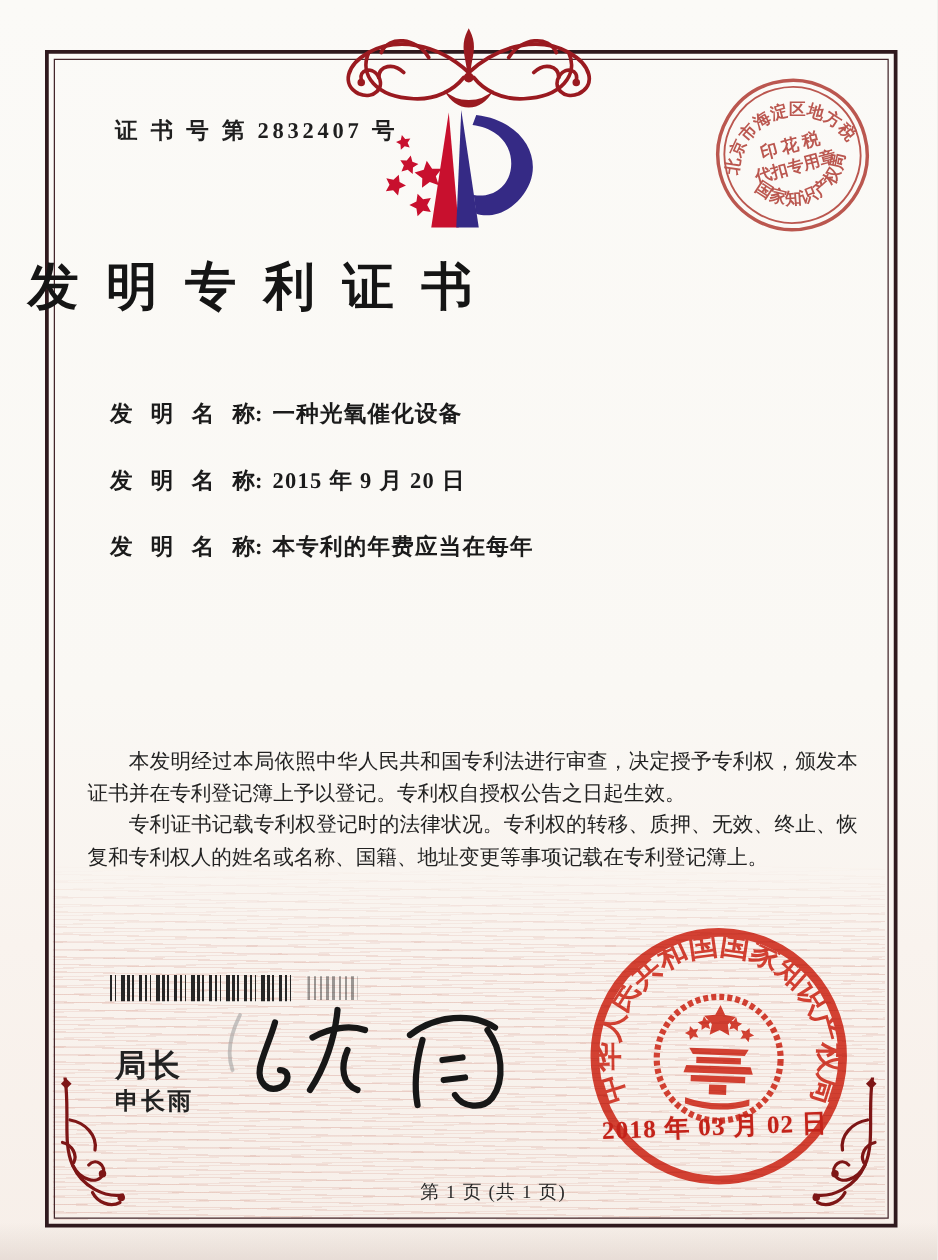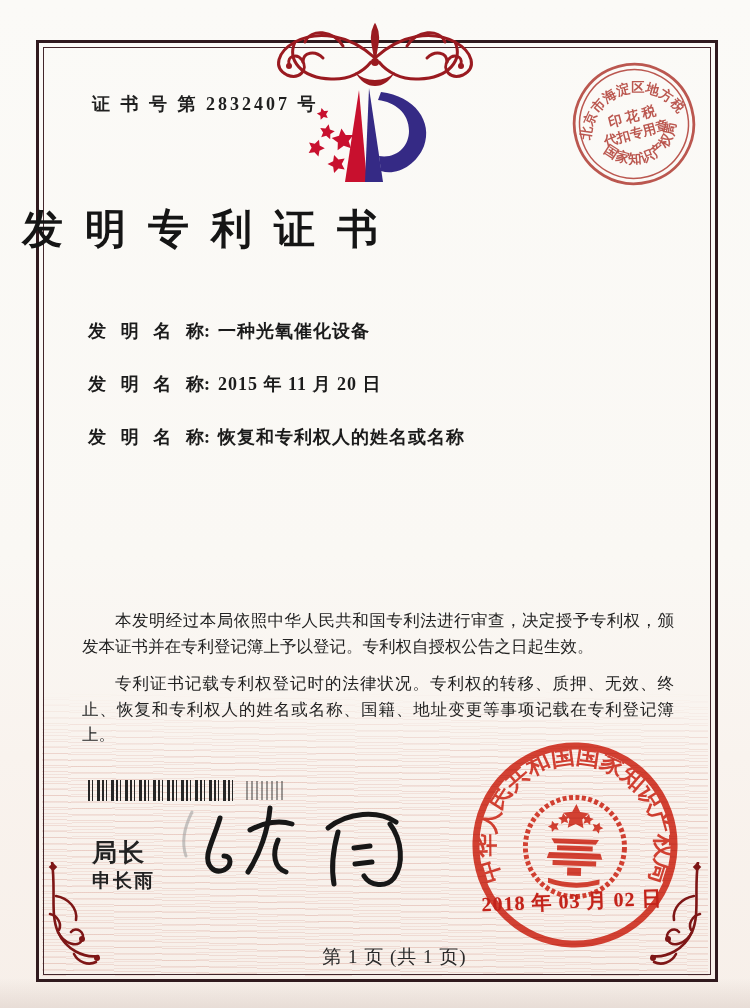--- a/index.html
+++ b/index.html
@@ -26,38 +26,38 @@
   .title{position:absolute;left:0;right:0;top:202px;text-align:left;font-size:41px;
       font-weight:bold;color:#151515;letter-spacing:22px;text-indent:22px;z-index:4;
       font-family:"DejaVu Serif","Liberation Serif",serif;}
   .fields{position:absolute;left:88px;top:300px;right:70px;z-index:4;}
   .field-row{height:53px;font-size:18px;color:#1b1b1b;font-weight:bold;white-space:nowrap;}
   .f-label{display:inline-block;width:116px;text-align:justify;text-align-last:justify;margin-top:19px;}
   .f-colon{display:inline-block;margin:0 8px 0 0;}
   .f-value{letter-spacing:1px;}
   .paras{position:absolute;left:70px;width:616px;top:596px;z-index:4;font-size:16.5px;
       line-height:25.5px;color:#222;}
-  .paras p{margin:12px;text-indent:2em;text-align:justify;}
+  .paras p{margin:0;text-indent:2em;text-align:justify;}
   .barcode{position:absolute;left:88px;top:780px;width:146px;height:21px;z-index:4;
       background:repeating-linear-gradient(90deg,#262626 0 2px,transparent 2px 4px,
       #262626 4px 5px,transparent 5px 9px,#262626 9px 12px,transparent 12px 14px);}
   .barcode-faint{position:absolute;left:246px;top:781px;width:40px;height:19px;z-index:4;opacity:.45;
       background:repeating-linear-gradient(90deg,#262626 0 2px,transparent 2px 5px,
       #262626 5px 7px,transparent 7px 10px);}
   .director-title{position:absolute;left:92px;top:836px;font-size:25px;font-weight:bold;
       color:#222;z-index:4;font-family:"Liberation Sans",sans-serif;letter-spacing:2px;}
   .director-name{position:absolute;left:92px;top:868px;font-size:19px;font-weight:bold;
       color:#222;z-index:4;font-family:"Liberation Sans",sans-serif;letter-spacing:2px;}
   .signature{position:absolute;left:152px;top:796px;width:260px;height:104px;z-index:5;}
   .seal{position:absolute;left:466px;top:736px;width:218px;height:218px;z-index:5;
       opacity:.9;mix-blend-mode:multiply;transform:rotate(2deg);}
   .seal-date{position:absolute;left:452px;top:888px;width:240px;text-align:center;z-index:6;
       color:#c3231a;font-size:20px;font-weight:bold;letter-spacing:1px;transform:rotate(-2deg);
       text-shadow:0 0 1px rgba(195,35,26,.4);}
-  .footer{position:absolute;left:0;right:0;top:944px;text-align:center;font-size:19px;
+  .footer{position:absolute;left:0;right:0;top:944px;text-align:center;font-size:15px;
       color:#2a2a2a;z-index:4;letter-spacing:1px;padding-left:39px;}
   .bottom-edge{position:absolute;left:0;right:0;bottom:0;height:30px;z-index:0;
       background:linear-gradient(180deg,rgba(0,0,0,0) 0,rgba(120,90,80,.12) 100%);}
 </style>
 </head>
 <body>
 
 <div class="page">
 
   <div class="guilloche"></div>
@@ -158,24 +158,24 @@
     </g>
   </svg>
 
   <div class="title">发明专利证书</div>
 
   <div class="fields">
     <div class="field-row">
       <span class="f-label">发明名称</span><span class="f-colon">:</span><span class="f-value">一种光氧催化设备</span>
     </div>
     <div class="field-row">
-      <span class="f-label">发明名称</span><span class="f-colon">:</span><span class="f-value">2015 年 11 月 20 日</span>
+      <span class="f-label">发明名称</span><span class="f-colon">:</span><span class="f-value">2015 年 9 月 20 日</span>
     </div>
     <div class="field-row">
-      <span class="f-label">发明名称</span><span class="f-colon">:</span><span class="f-value">恢复和专利权人的姓名或名称</span>
+      <span class="f-label">发明名称</span><span class="f-colon">:</span><span class="f-value">本专利的年费应当在每年</span>
     </div>
   </div>
 
   <div class="paras">
     <p>本发明经过本局依照中华人民共和国专利法进行审查，决定授予专利权，颁发本证书并在专利登记簿上予以登记。专利权自授权公告之日起生效。</p>
     <p>专利证书记载专利权登记时的法律状况。专利权的转移、质押、无效、终止、恢复和专利权人的姓名或名称、国籍、地址变更等事项记载在专利登记簿上。</p>
   </div>
 
   <div class="barcode"></div>
   <div class="barcode-faint"></div>

